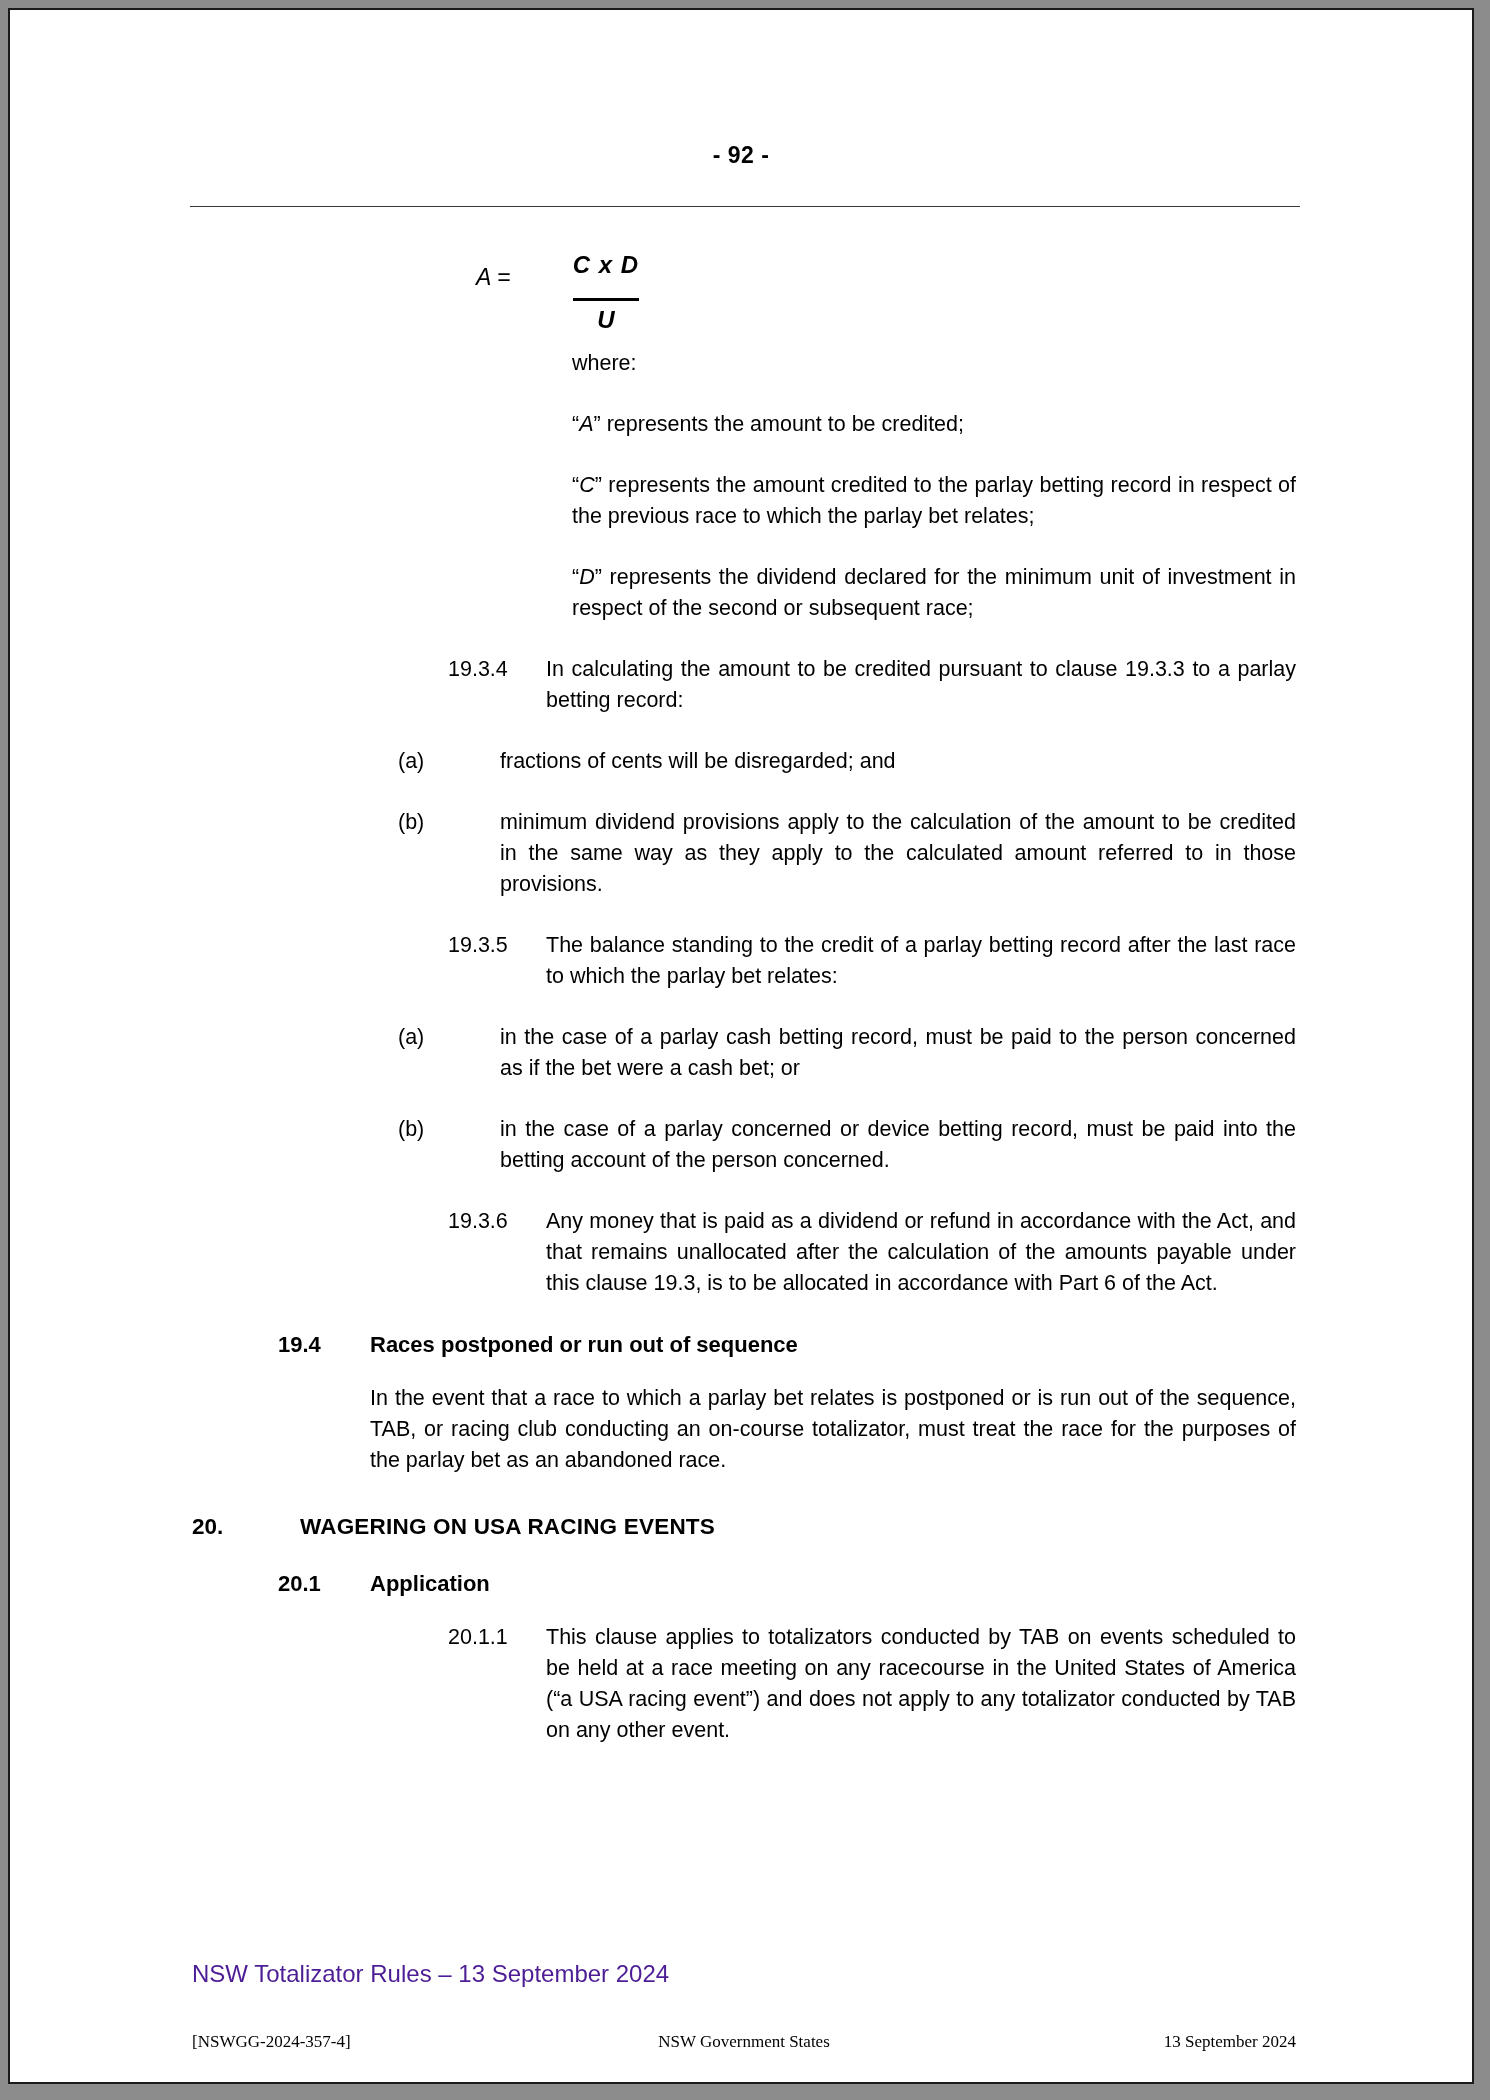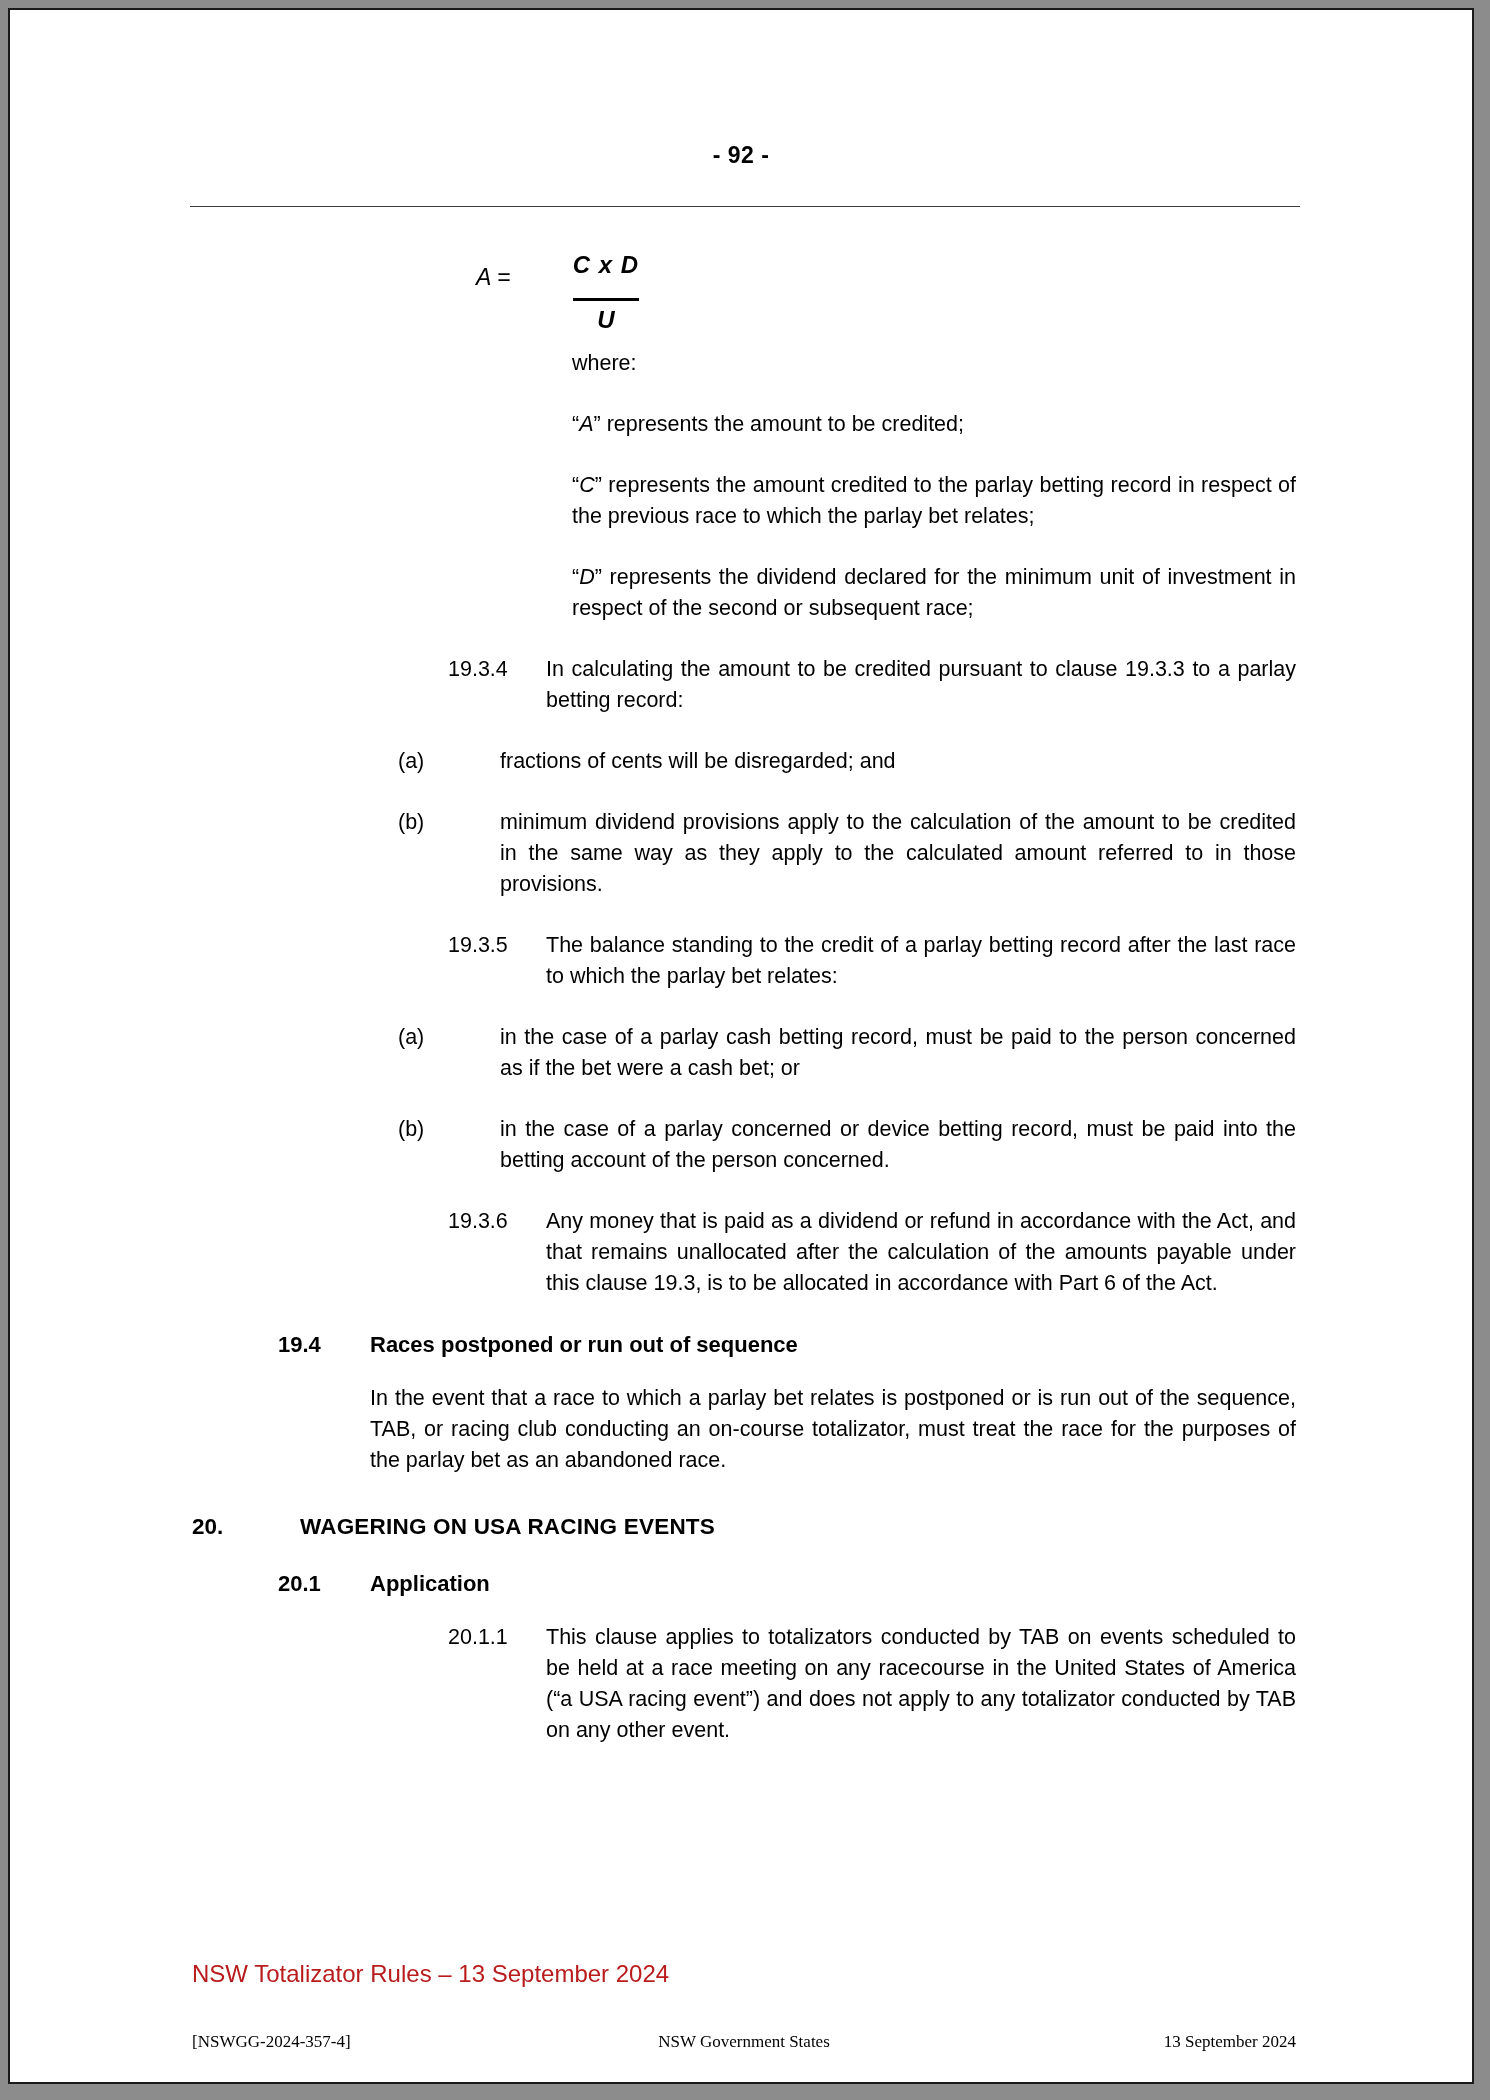--- a/index.html
+++ b/index.html
@@ -217,21 +217,21 @@
     color: #000;
     letter-spacing: 0.2px;
   }
 
   
   .footer-title {
     position: absolute;
     top: 1942px;
     left: 182px;
     font-size: 24px;
-    color: #b91c1c;
+    color: #4c1d95;
   }
   .gazette-bar {
     position: absolute;
     top: 2014px;
     left: 182px;
     width: 1104px;
     display: flex;
     justify-content: space-between;
     align-items: baseline;
     font-family: "Liberation Serif", serif;

